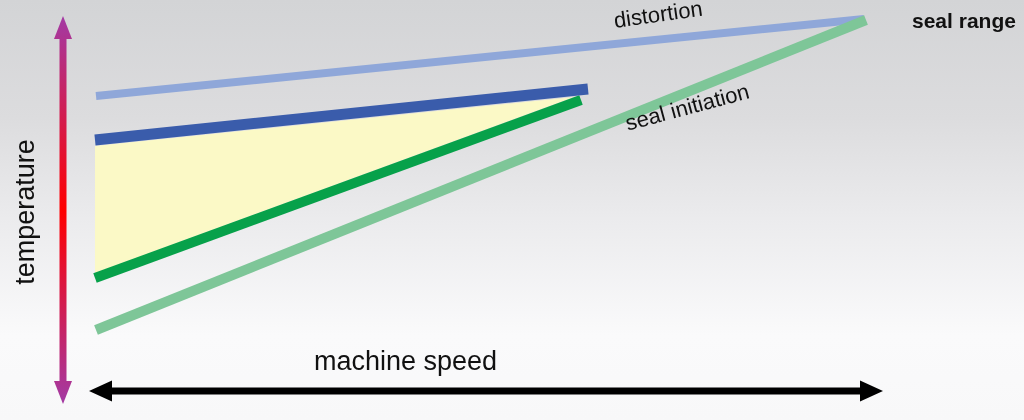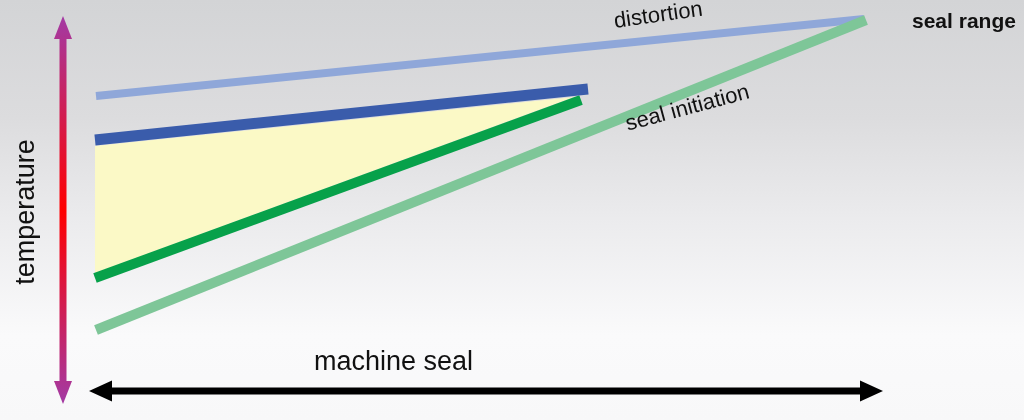--- a/index.html
+++ b/index.html
@@ -85,17 +85,17 @@
 
     <line x1="96" y1="330" x2="866" y2="20" stroke="#7ec698" stroke-width="10"></line>
   </svg>
 
   <div class="lbl" id="lbl-distortion">distortion</div>
 
   <div class="lbl" id="lbl-seal-range">seal range</div>
 
   <div class="lbl" id="lbl-seal-initiation">seal initiation</div>
 
-  <div class="lbl" id="lbl-machine-speed">machine seal</div>
+  <div class="lbl" id="lbl-machine-speed">machine speed</div>
 
   <div class="lbl" id="lbl-temperature">temperature</div>
 
 </div>
 
 </body></html>

